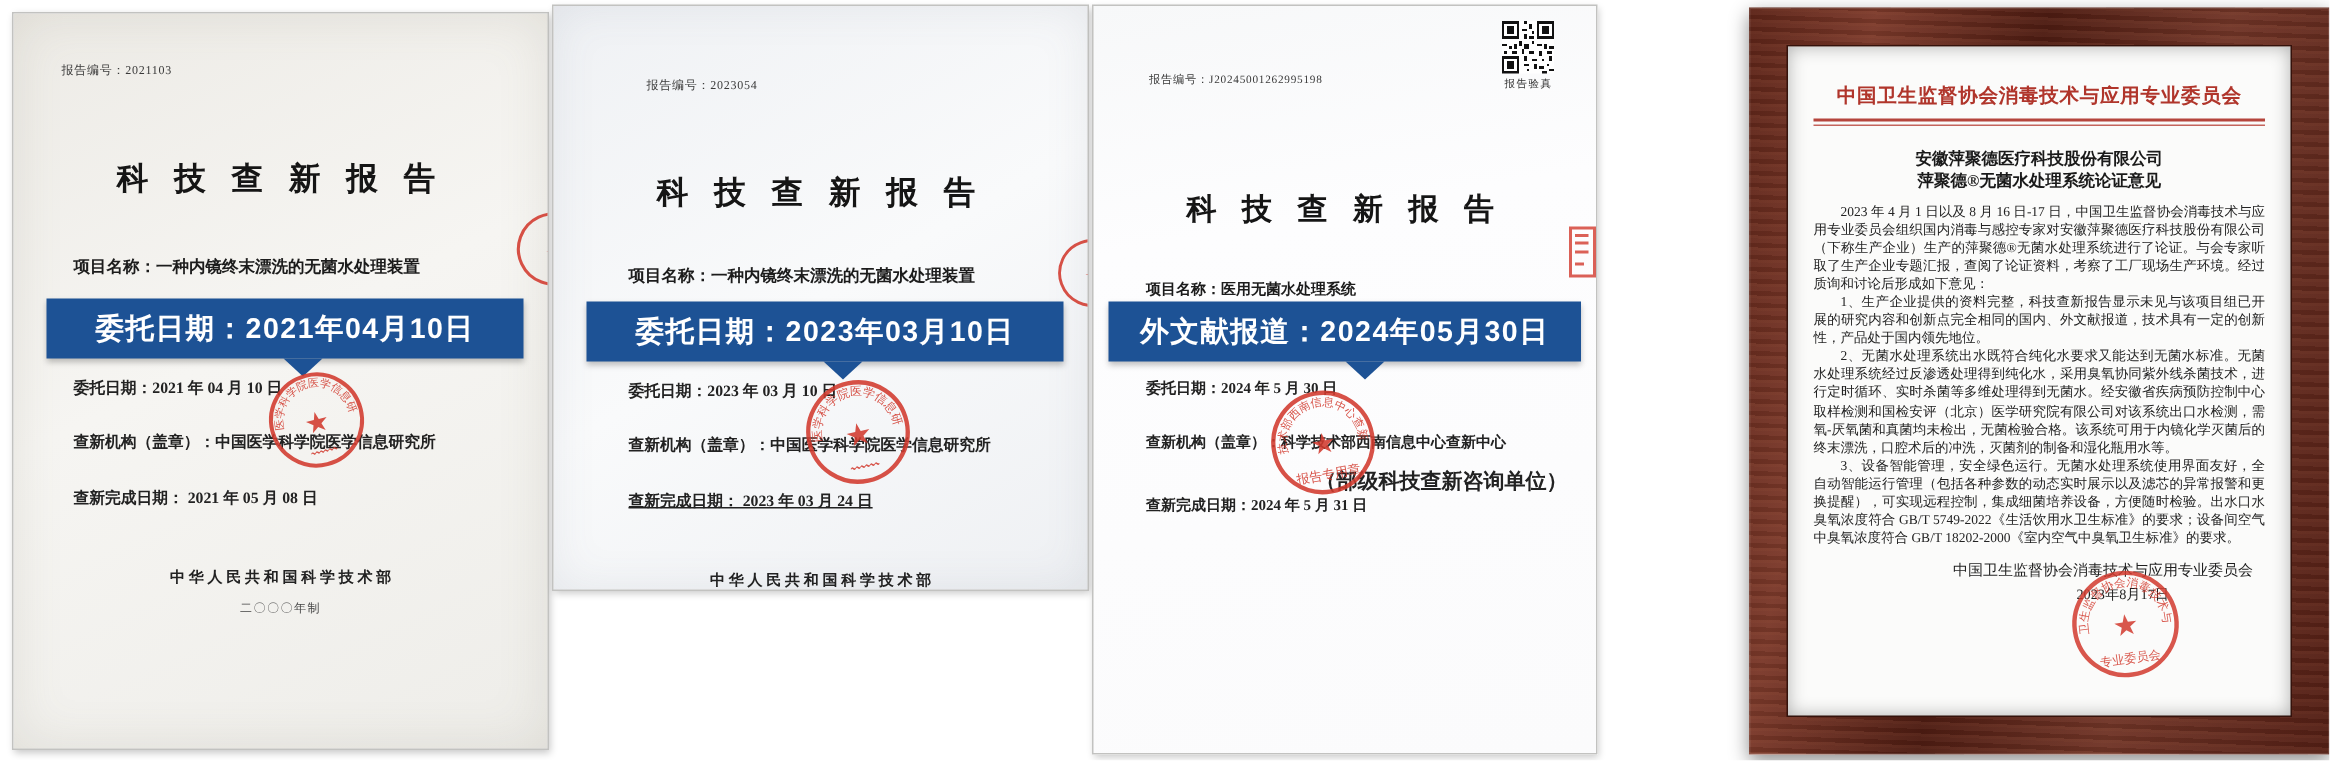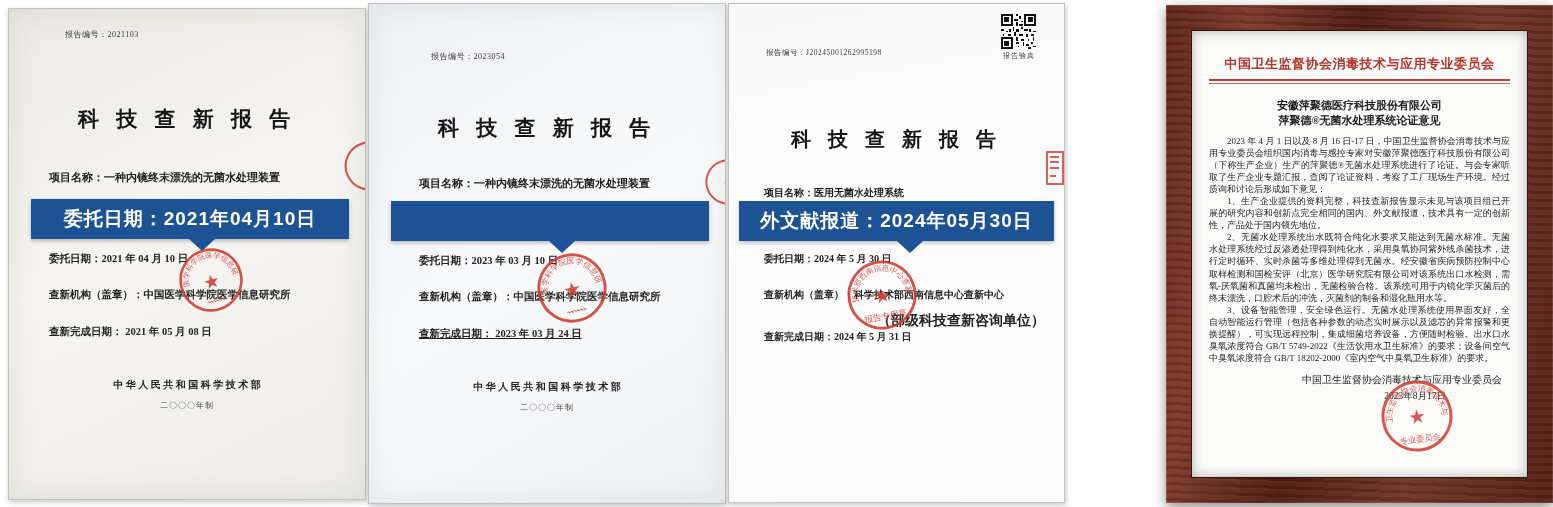--- a/index.html
+++ b/index.html
@@ -5,21 +5,21 @@
   * { margin:0; padding:0; box-sizing:border-box; }
   html,body { background:#ffffff; }
   body { font-family:"Liberation Serif","DejaVu Serif",serif; }
   .canvas { position:relative; width:1553px; height:507px; background:#ffffff; overflow:hidden; }
 
   
   .doc { position:absolute; overflow:hidden; border:1px solid #c2c2c0; box-shadow:1px 2px 5px rgba(0,0,0,.22); }
   .doc1 { left:8px;  top:8px; width:358px; height:492px;
           background:linear-gradient(155deg,#edebe6 0%,#f6f5f2 45%,#eeede9 100%);
           box-shadow:1px 2px 5px rgba(0,0,0,.22), inset 0 0 34px rgba(120,110,90,.14); }
-  .doc2 { left:368px; top:3px; width:358px; height:501px;
+  .doc2 { left:368px; top:3px; width:358px; height:391px;
           background:linear-gradient(150deg,#eff1f4 0%,#f9fafb 50%,#eef0f3 100%);
           box-shadow:1px 2px 5px rgba(0,0,0,.22), inset 0 0 30px rgba(90,100,120,.10); }
   .doc3 { left:728px; top:3px; width:337px; height:500px;
           background:linear-gradient(170deg,#f7f8f9 0%,#fdfdfe 30%,#fbfbfc 100%); }
 
   .rpt-no { position:absolute; font-size:8px; color:#3a3a3a; letter-spacing:.5px; }
   .rpt-title { position:absolute; width:100%; text-align:center; font-weight:bold; color:#151515;
                font-size:21px; letter-spacing:6px; font-family:"Liberation Serif","DejaVu Serif",serif; }
   .rpt-line { position:absolute; font-size:10.5px; font-weight:bold; color:#222; }
   .rpt-project { position:absolute; font-size:11px; font-weight:bold; color:#1c1c1c; }
@@ -62,21 +62,21 @@
   .cert-body p { font-size:9px; line-height:1.34; text-align:justify; text-indent:2em; color:#232323; }
   .cert-sign { margin-top:9px; text-align:right; font-size:10px; color:#1e1e1e; padding-right:8px; }
   .cert-date { text-align:right; font-size:9.5px; color:#1e1e1e; padding-right:64px; margin-top:3px; }
 </style>
 </head>
 <body>
 
 <div class="canvas">
 
   <div class="doc doc1">
-    <div class="rpt-no" style="left:32px;top:20px;margin-left:24px;">报告编号：2021103</div>
+    <div class="rpt-no" style="left:32px;top:32px;">报告编号：2021103</div>
     <div class="rpt-title" style="top:96px;">科 技 查 新 报 告</div>
     <div class="rpt-project" style="left:40px;top:161px;">项目名称：一种内镜终末漂洗的无菌水处理装置</div>
 
     <div class="banner" style="left:22px;top:190px;width:318px;">
       <span class="banner-label">委托日期：2021年04月10日</span>
       <span class="banner-tail" style="left:158px;"></span>
     </div>
 
     <div class="rpt-line" style="left:40px;top:243px;">委托日期：2021 年 04 月 10 日</div>
     <div class="rpt-line" style="left:40px;top:279px;">查新机构（盖章）：中国医学科学院医学信息研究所</div>
@@ -101,20 +101,21 @@
       </svg>
     </div>
   </div>
 
   <div class="doc doc2">
     <div class="rpt-no" style="left:62px;top:47px;">报告编号：2023054</div>
     <div class="rpt-title" style="top:110px;">科 技 查 新 报 告</div>
     <div class="rpt-project" style="left:50px;top:172px;">项目名称：一种内镜终末漂洗的无菌水处理装置</div>
 
     <div class="banner" style="left:22px;top:197px;width:318px;">
+      <span class="banner-label">委托日期：2023年03月10日</span>
       <span class="banner-tail" style="left:158px;"></span>
     </div>
 
     <div class="rpt-line" style="left:50px;top:250px;">委托日期：2023 年 03 月 10 日</div>
     <div class="rpt-line" style="left:50px;top:286px;">查新机构（盖章）：中国医学科学院医学信息研究所</div>
     <div class="rpt-line" style="left:50px;top:323px;text-decoration:underline;">查新完成日期：  2023 年 03 月 24 日</div>
     <div class="rpt-ministry" style="top:376px;">中 华 人 民 共 和 国 科 学 技 术 部</div>
     <div class="rpt-edition" style="top:398px;">二〇〇〇年制</div>
 
     <div class="stamp" style="left:167px;top:248px;transform:rotate(-12deg);">

